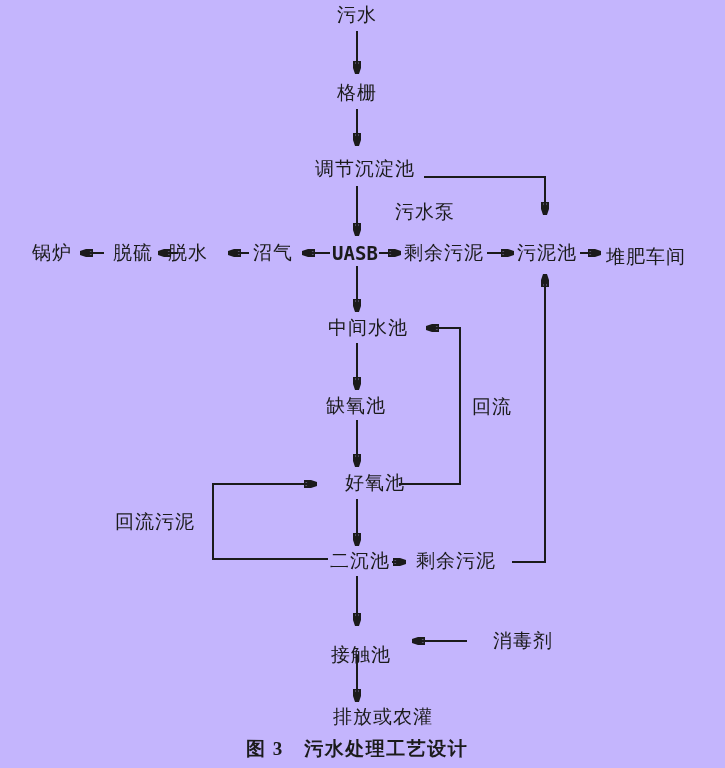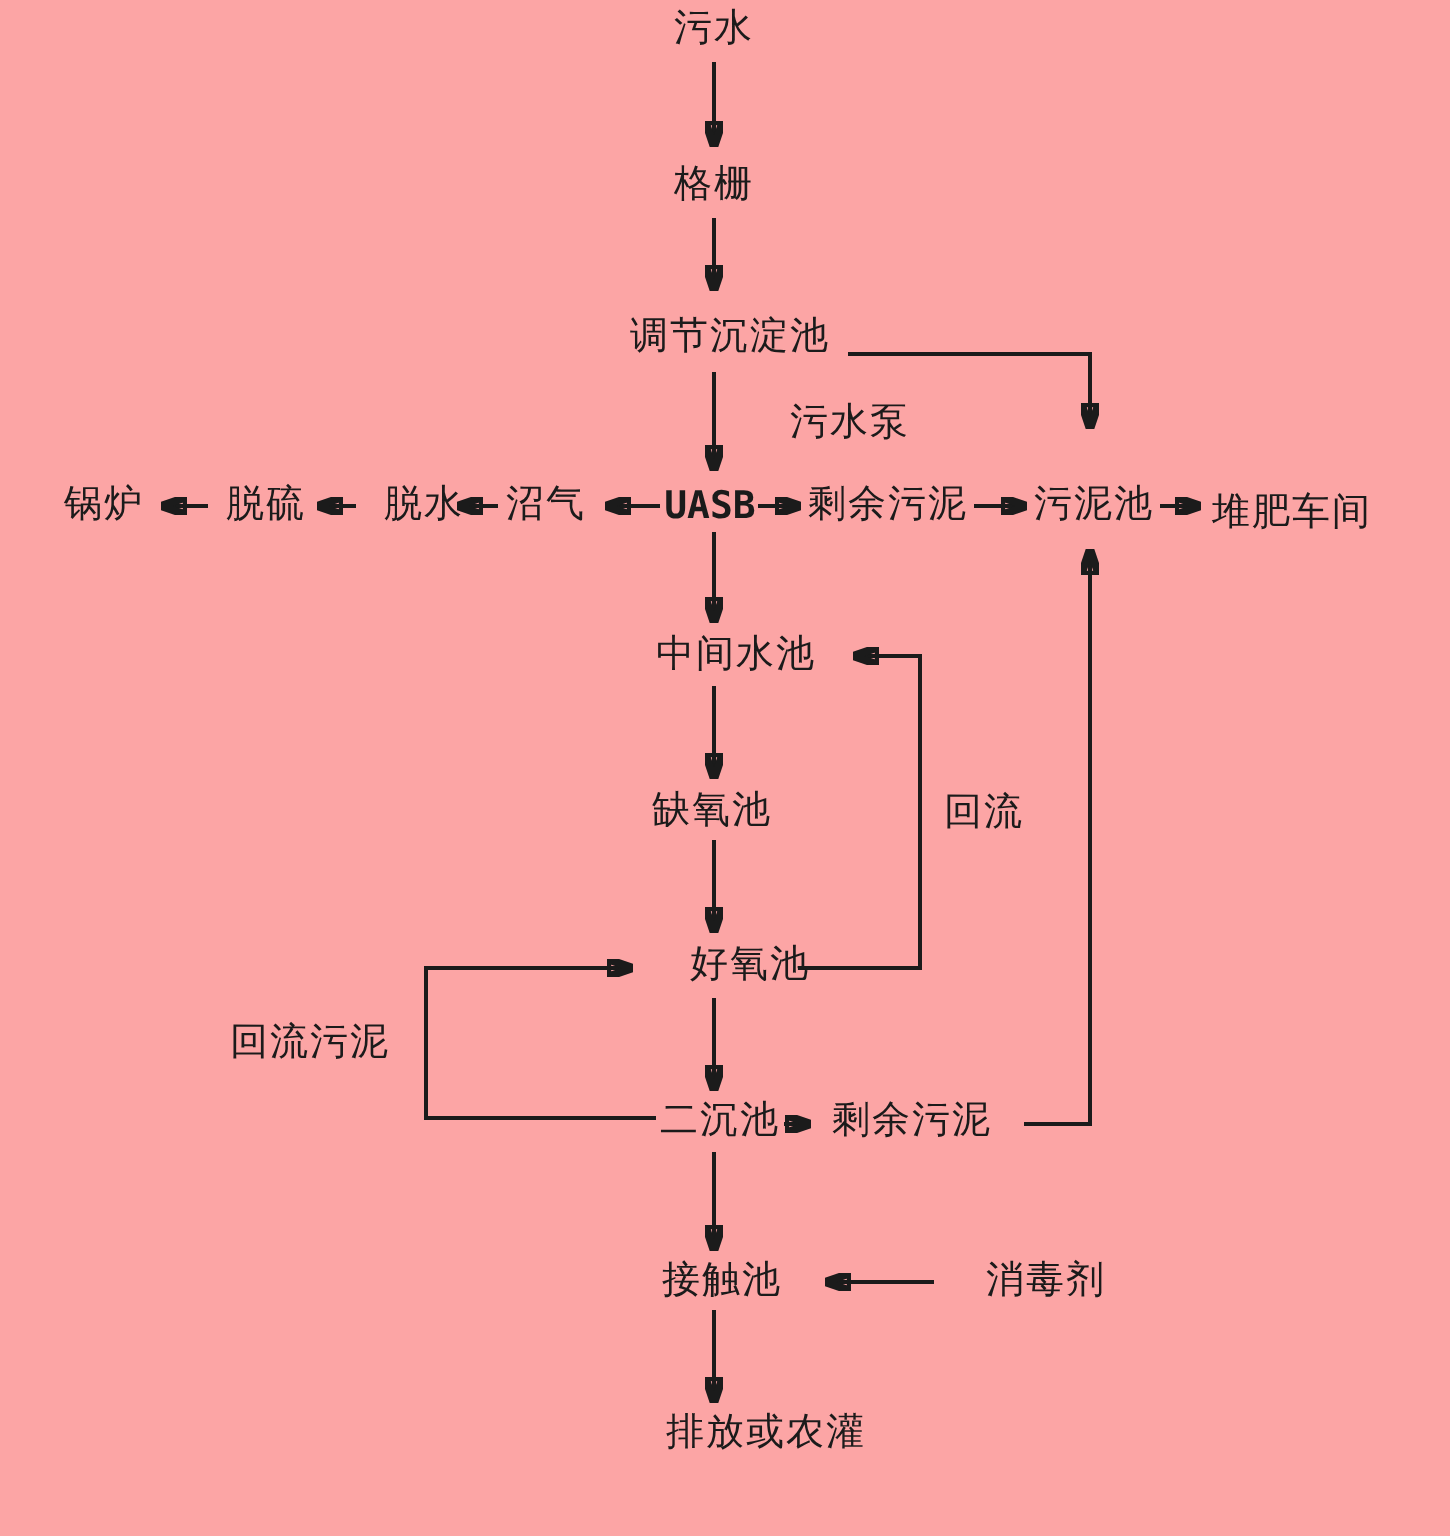--- a/index.html
+++ b/index.html
@@ -4,21 +4,21 @@
 <style>
   html, body {
     margin: 0;
     padding: 0;
     background: #ffffff;
   }
   #canvas {
     position: relative;
     width: 725px;
     height: 768px;
-    background: #fca5a5;
+    background: #c4b5fd;
     font-family: "Liberation Serif", "DejaVu Serif", serif;
     color: #1b1b1b;
     overflow: hidden;
   }
   .node {
     position: absolute;
     transform: translateX(-50%);
     white-space: nowrap;
     font-size: 19px;
     line-height: 22px;
@@ -97,33 +97,34 @@
     <path d="M467 641 L413 641" marker-end="url(#arw)"></path>
   </svg>
 
   <div class="node" style="left:357px; top:4px;">污水</div>
   <div class="node" style="left:357px; top:82px;">格栅</div>
   <div class="node" style="left:365px; top:158px;">调节沉淀池</div>
   <div class="node" style="left:425px; top:201px;text-align:right;">污水泵</div>
 
   <div class="node" style="left:52px;  top:242px;">锅炉</div>
   <div class="node" style="left:133px; top:242px;">脱硫</div>
-  <div class="node" style="left:212px; top:242px;">脱水</div>
+  <div class="node" style="left:188px; top:242px;">脱水</div>
   <div class="node" style="left:273px; top:242px;">沼气</div>
   <div class="node latin" style="left:355px; top:242px;">UASB</div>
   <div class="node" style="left:444px; top:242px;">剩余污泥</div>
   <div class="node" style="left:547px; top:242px;text-align:center;">污泥池</div>
   <div class="node" style="left:646px; top:246px;">堆肥车间</div>
 
   <div class="node" style="left:368px; top:317px;">中间水池</div>
   <div class="node" style="left:356px; top:395px;">缺氧池</div>
   <div class="node" style="left:492px; top:396px;">回流</div>
   <div class="node" style="left:375px; top:472px;">好氧池</div>
   <div class="node" style="left:155px; top:511px;">回流污泥</div>
   <div class="node" style="left:360px; top:550px;">二沉池</div>
   <div class="node" style="left:456px; top:550px;">剩余污泥</div>
 
-  <div class="node" style="left:361px; top:630px;">接触池</div>
+  <div class="node" style="left:361px; top:644px;">接触池</div>
   <div class="node" style="left:523px; top:630px;">消毒剂</div>
   <div class="node" style="left:383px; top:706px;">排放或农灌</div>
 
+  <div class="caption" style="left:357px; top:736px;">图 3　污水处理工艺设计</div>
 
 </div>
 
 </body></html>

